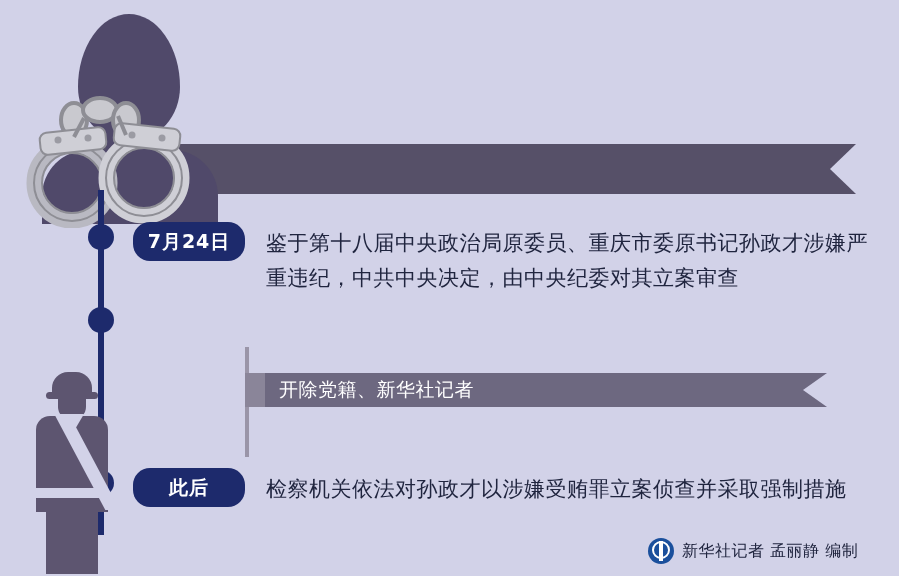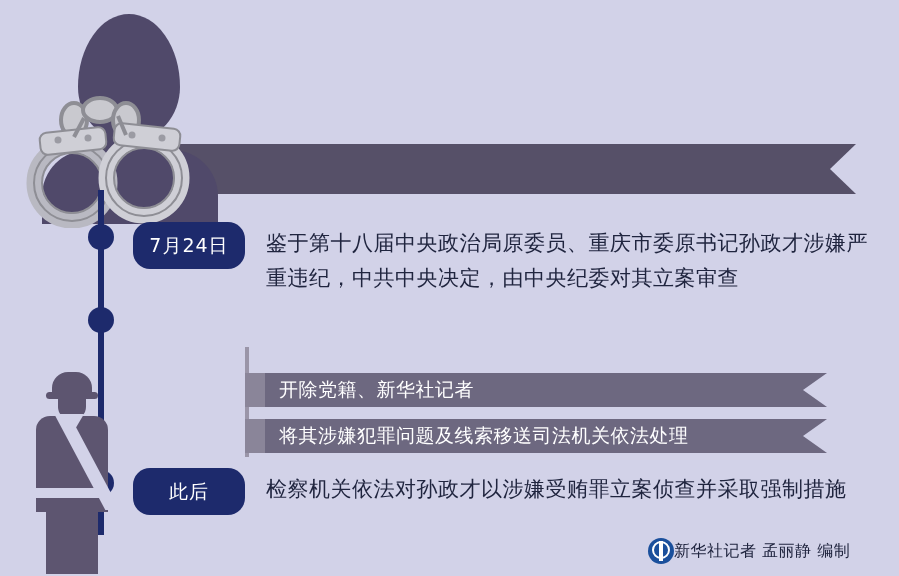--- a/index.html
+++ b/index.html
@@ -207,26 +207,26 @@
     border-radius: 50%;
     background: #1d2a6c;
   }
   .tl-dot.d1 { top: 224px; }
   .tl-dot.d2 { top: 307px; }
   .tl-dot.d3 { top: 470px; }
 
   
   .pill {
     position: absolute;
-    height: 47px;
+    height: 39px;
     border-radius: 17px;
     background: #1d2a6c;
     color: #ffffff;
     font-size: 19px;
-    font-weight: normal;
+    font-weight: bold;
     letter-spacing: 1px;
     display: flex;
     align-items: center;
     justify-content: center;
   }
   .pill.p1 { left: 133px; top: 222px; width: 112px; }
   .pill.p2 { left: 133px; top: 305px; width: 112px; }
   .pill.p3 { left: 133px; top: 468px; width: 112px; }
 
   
@@ -302,21 +302,21 @@
     background: #9a95a8;
   }
 
   
   .credit {
     position: absolute;
     left: 648px;
     top: 538px;
     display: flex;
     align-items: center;
-    gap: 0;
+    gap: 8px;
   }
   .credit .logo {
     width: 26px;
     height: 26px;
     border-radius: 50%;
     background: #1a4f9c;
     position: relative;
     overflow: hidden;
     flex: none;
   }
@@ -403,25 +403,20 @@
 
 
   <div class="sub-connector"></div>
 
   <div class="subwrap s1">
     <div class="cap"></div>
     <div class="band"></div>
     <div class="label">开除党籍、新华社记者</div>
   </div>
 
-  <div class="subwrap s2">
-    <div class="cap"></div>
-    <div class="band"></div>
-    <div class="label">将其涉嫌犯罪问题及线索移送司法机关依法处理</div>
-  </div>
 
   <div class="pill p3">此后</div>
   <div class="entry-text e3">检察机关依法对孙政才以涉嫌受贿罪立案侦查并采取强制措施</div>
 
   <div class="guard">
     <div class="cap"></div>
     <div class="brim"></div>
     <div class="face"></div>
     <div class="torso"></div>
     <div class="legs"></div>

